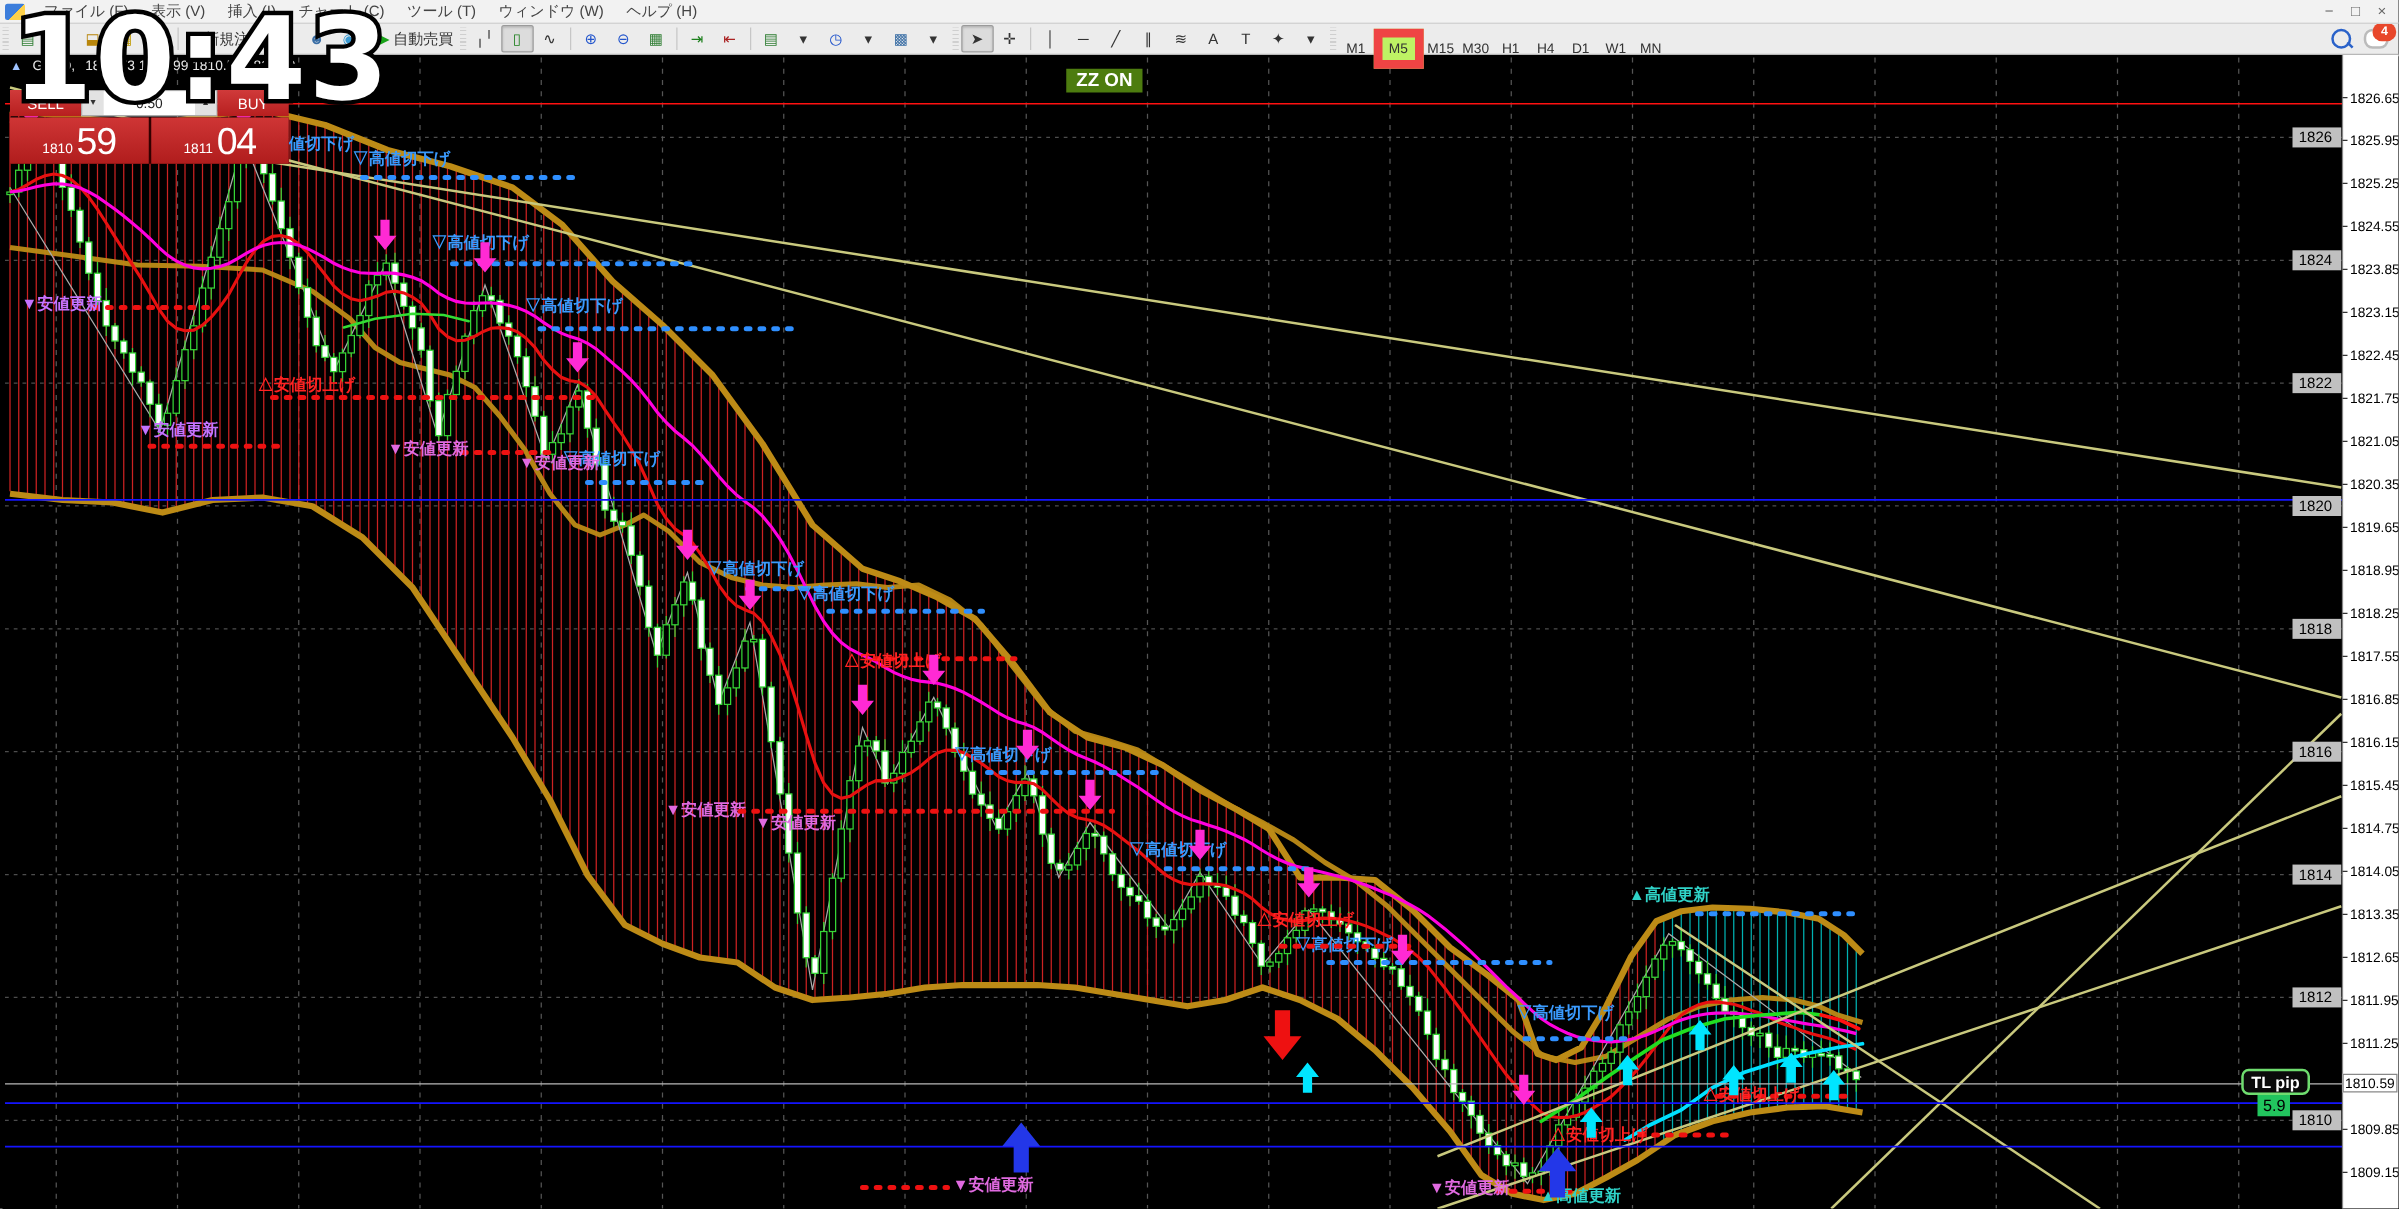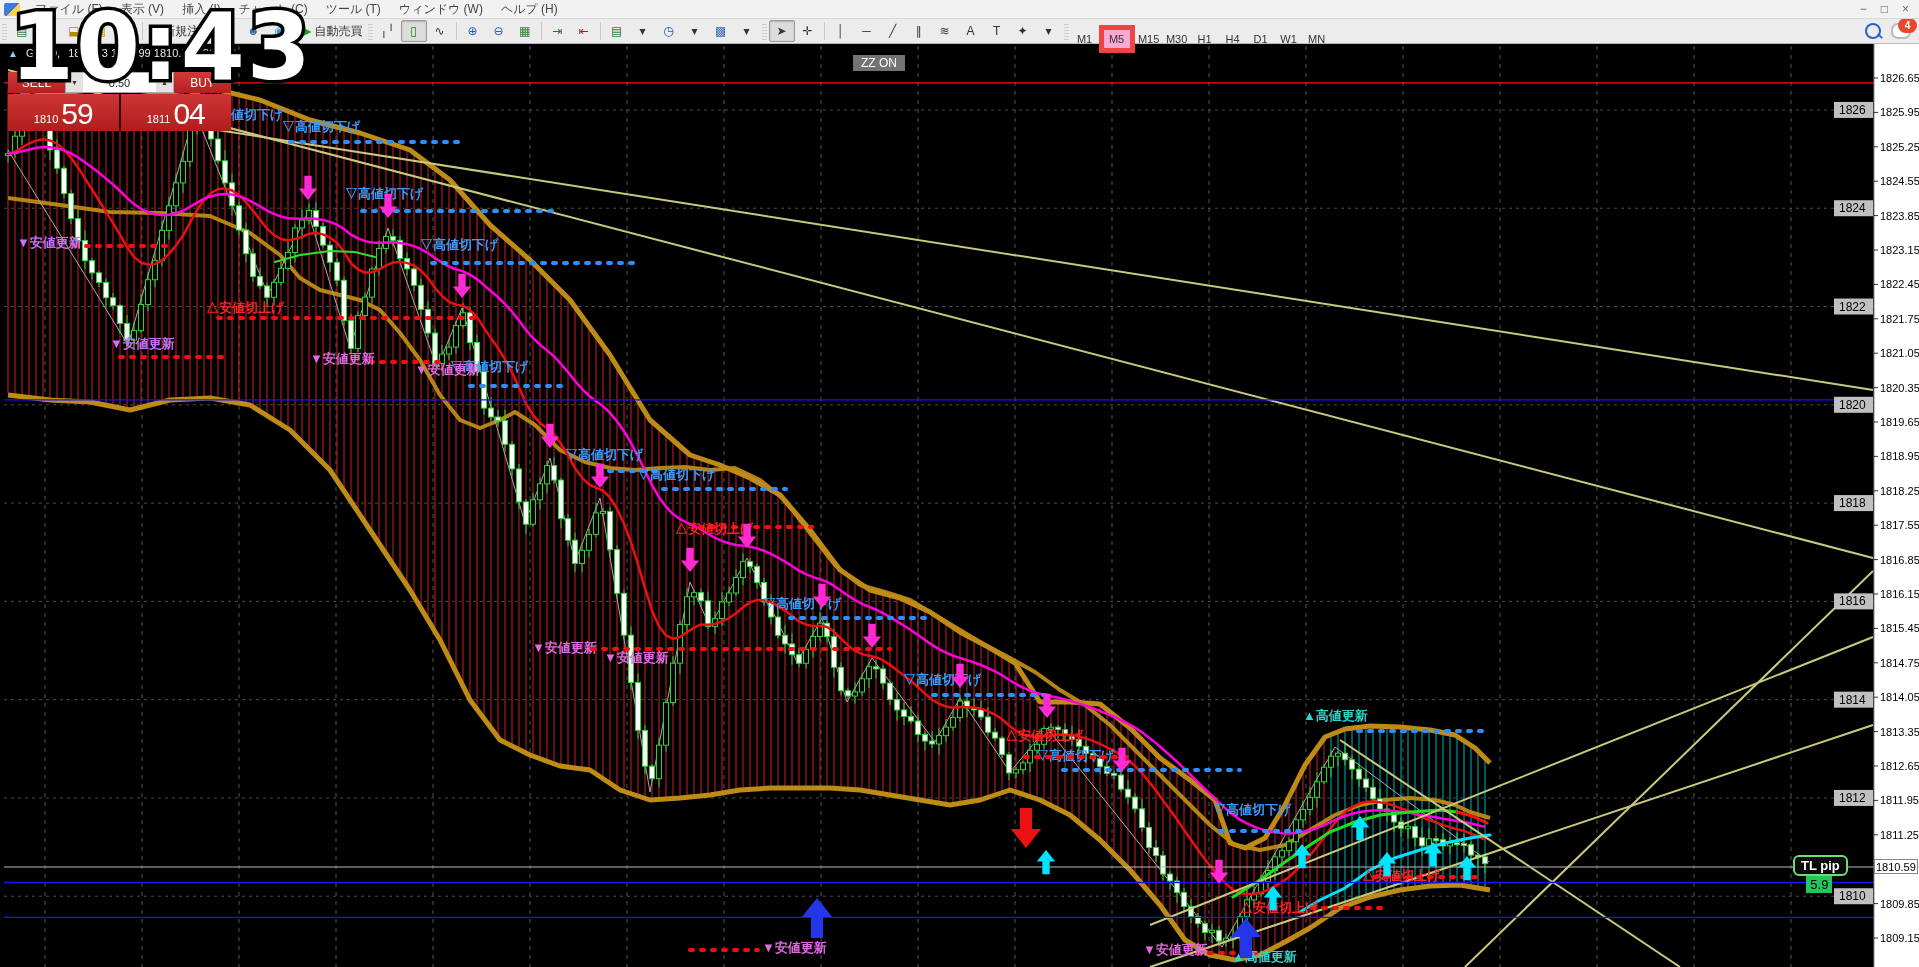--- a/index.html
+++ b/index.html
@@ -15,34 +15,34 @@
   #toolbar{position:absolute;left:0;top:19px;width:1919px;height:24px;background:#ececec;
            border-bottom:1px solid #b8b8b8;display:flex;align-items:center;font-size:11px;color:#333;z-index:29;}
   .tb-grip{width:5px;height:18px;margin:0 2px;background:repeating-linear-gradient(0deg,#cfcfcf 0 1px,transparent 1px 3px);}
   .tb-sep{width:1px;height:18px;background:#c6c6c6;margin:0 3px;}
   .tb-btn{min-width:20px;height:20px;display:flex;align-items:center;justify-content:center;
           border:1px solid transparent;border-radius:2px;padding:0 2px;cursor:default;font-size:12px;}
   .tb-btn.active{border-color:#9a9a9a;background:#dcdcdc;box-shadow:inset 0 1px 2px rgba(0,0,0,.2);}
   .tb-btn .lbl{margin-left:3px;font-size:12px;text-align:center;}
   .tf-btn{min-width:26px;height:18px;display:flex;align-items:center;justify-content:center;
           font-size:11px;color:#333;border:1px solid transparent;cursor:default;margin-top:16px;}
-  .tf-btn.active{border:5px solid #ef4444;background:#f9a8d4;}
+  .tf-btn.active{border:7px solid #ef4444;background:#bef264;}
   #tb-right{margin-left:auto;display:flex;align-items:center;gap:10px;padding-right:8px;}
   .mag{position:relative;width:12px;height:12px;border:2px solid #2a62c9;border-radius:50%;display:inline-block;}
   .mag::after{content:"";position:absolute;left:10px;top:10px;width:6px;height:2px;background:#2a62c9;transform:rotate(45deg);}
   .chatico{position:relative;width:16px;height:12px;border:2px solid #bbb;border-radius:7px;background:#fff;}
   .badge{position:absolute;right:-8px;top:-7px;min-width:15px;height:15px;border-radius:8px;background:#e8472b;
          color:#fff;font-size:10px;font-weight:bold;display:flex;align-items:center;justify-content:center;padding:0 2px;}
   
   #chartwrap{position:absolute;left:0;top:44px;width:1919px;height:923px;background:#000;border-left:2px solid #fff;border-top:1px solid #fff;box-sizing:border-box;}
   #chartsvg{position:absolute;left:0;top:44px;}
   #charttitle{position:absolute;left:8px;top:47px;color:#e8e8e8;font-size:11px;z-index:5;display:flex;gap:8px;align-items:center;}
   #charttitle .tico{color:#9fc3ff;font-size:10px;}
-  #zzbadge{position:absolute;left:853px;top:55px;background:#737373;color:#fff;font-weight:normal;
-           font-size:12px;padding:1px 8px;z-index:6;}
+  #zzbadge{position:absolute;left:853px;top:55px;background:#4d7c0f;color:#fff;font-weight:bold;
+           font-size:15px;padding:1px 8px;z-index:6;}
   
   #oneclick{position:absolute;left:8px;top:72px;width:223px;z-index:8;font-family:"Liberation Sans",sans-serif;}
   #oc-top{display:flex;height:21px;}
   .oc-btn{width:57px;background:linear-gradient(#d03a3a,#b71f1f);color:#fff;font-size:12px;display:flex;
           align-items:center;justify-content:center;cursor:pointer;}
   #oc-step{flex:1;display:flex;background:#e9e9e9;border:1px solid #aaa;box-sizing:border-box;justify-content:space-between;}
   .step-btn{width:17px;display:flex;align-items:center;justify-content:center;font-size:7px;color:#333;background:#e2e2e2;cursor:pointer;}
   #lot{flex:1;background:#fff;border:none;text-align:center;font-size:11px;width:30px;color:#222;}
   #oc-prices{display:flex;height:37px;margin-top:1px;gap:2px;background:#300;}
   .oc-cell{flex:1;background:linear-gradient(#cf3535,#b01d1d);color:#fff;display:flex;align-items:flex-end;

